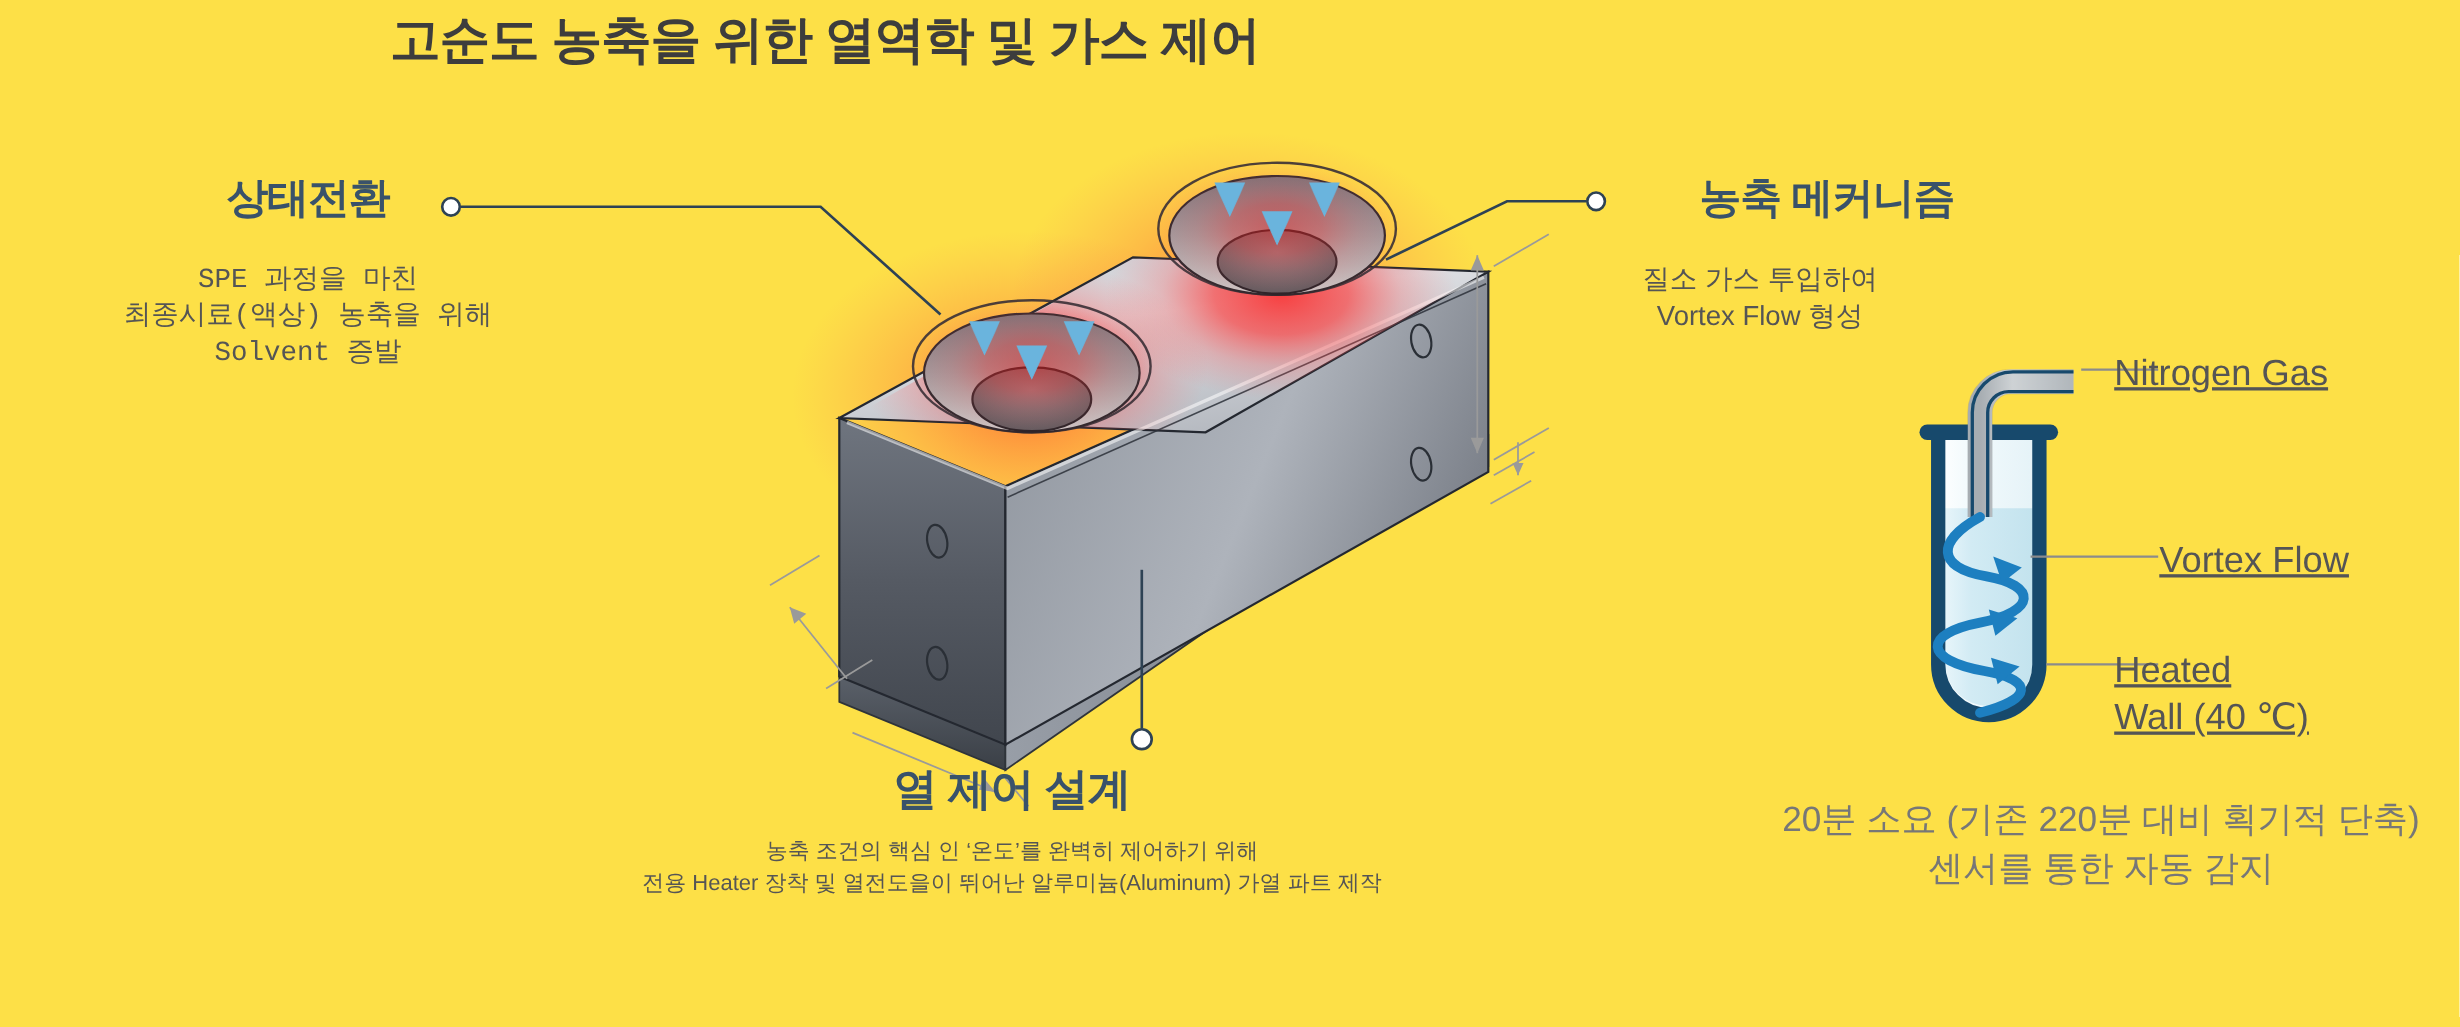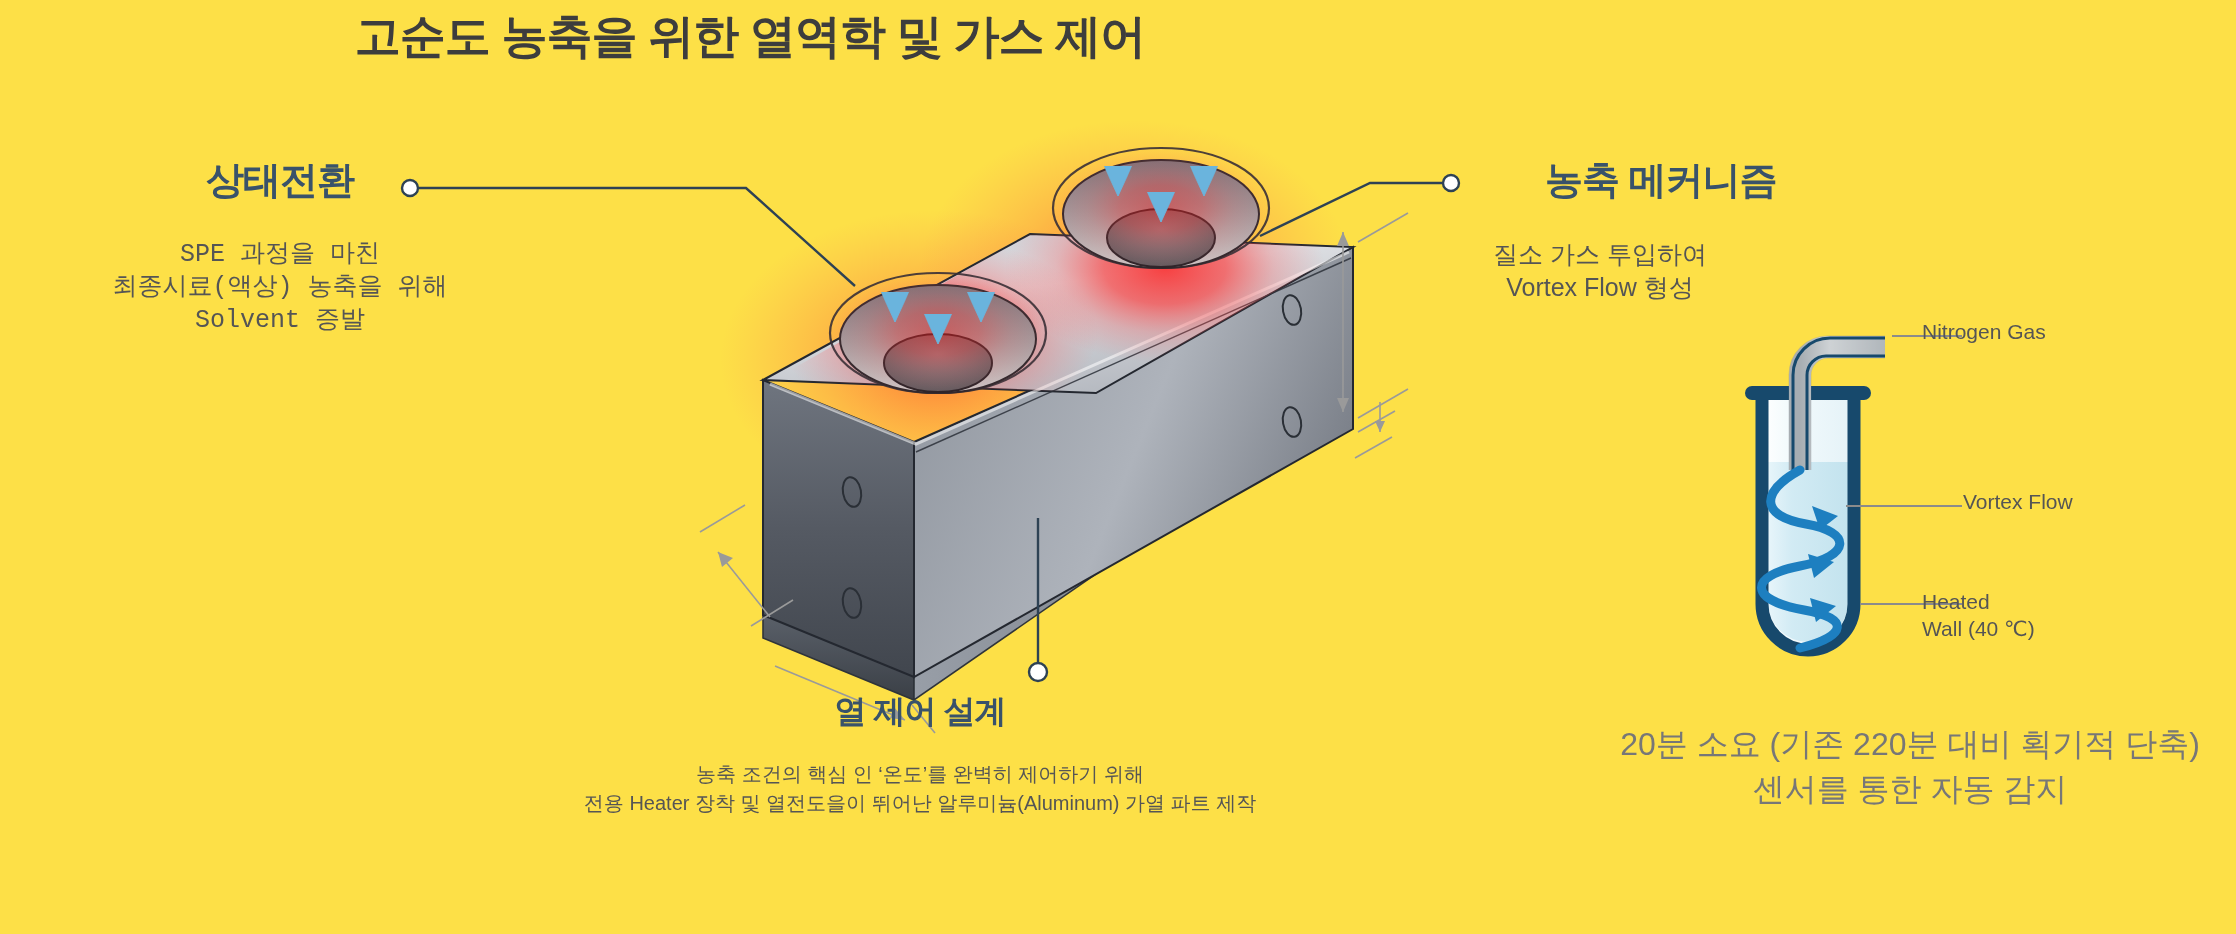--- a/index.html
+++ b/index.html
@@ -52,21 +52,21 @@
   }
 
   #callout-left-head  { left: 206px; top: 155px; }
   #callout-left-body  { left: 80px;  top: 238px; width: 400px; text-align: center; font-family: Liberation Mono, monospace; }
 
   #callout-right-head { left: 1508px; top: 155px; margin-left: 37px; }
   #callout-right-body { left: 1420px; top: 238px; width: 360px; text-align: center; }
 
   #callout-bottom-head {
     left: 620px; top: 690px; width: 600px; text-align: center;
-    font-size: 32px;
+    font-size: 40px;
   }
   #callout-bottom-body {
     left: 330px; top: 760px; width: 1180px; text-align: center;
     font-size: 20px; line-height: 1.45;
   }
 
   #tube-caption {
     position: absolute;
     left: 1590px; top: 722px; width: 640px;
     text-align: center;
@@ -81,24 +81,25 @@
     position: absolute;
     left: 0; top: 0;
     width: 2236px;
     height: 934px;
     pointer-events: none;
   }
 
   
   .tube-label {
     position: absolute;
-    font-size: 21px;
+    font-size: 33px;
     line-height: 1.3;
     color: #555555;
     white-space: nowrap;
+    text-decoration: underline;
   }
   #label-nitrogen { left: 1922px; top: 318px; }
   #label-vortex   { left: 1922px; top: 488px; margin-left: 41px; }
   #label-heated   { left: 1922px; top: 588px; }
 </style>
 </head>
 <body>
 
 <div id="stage">
 

